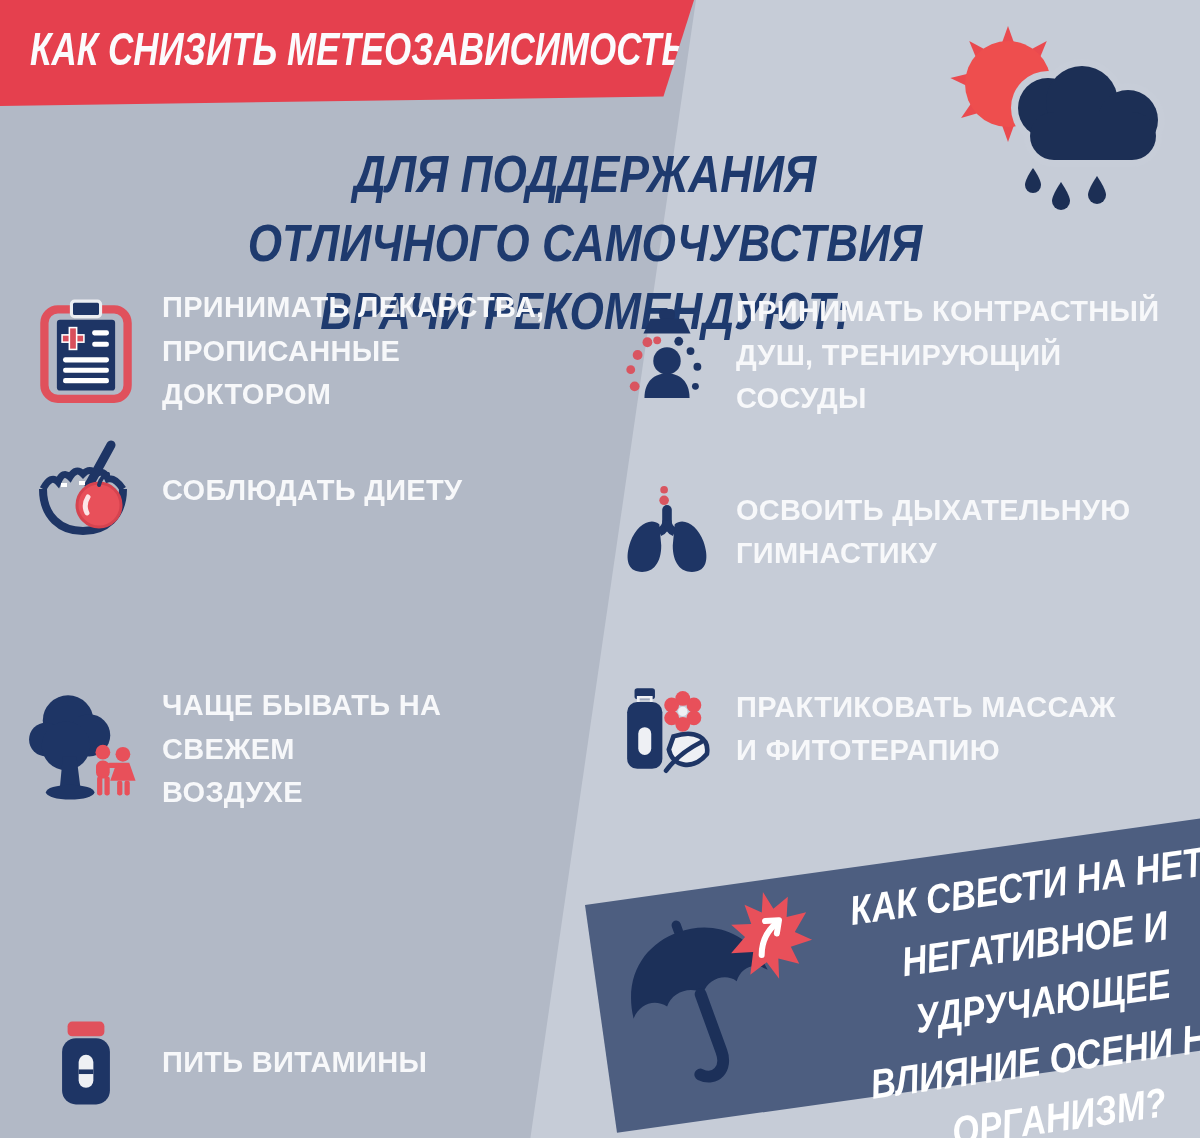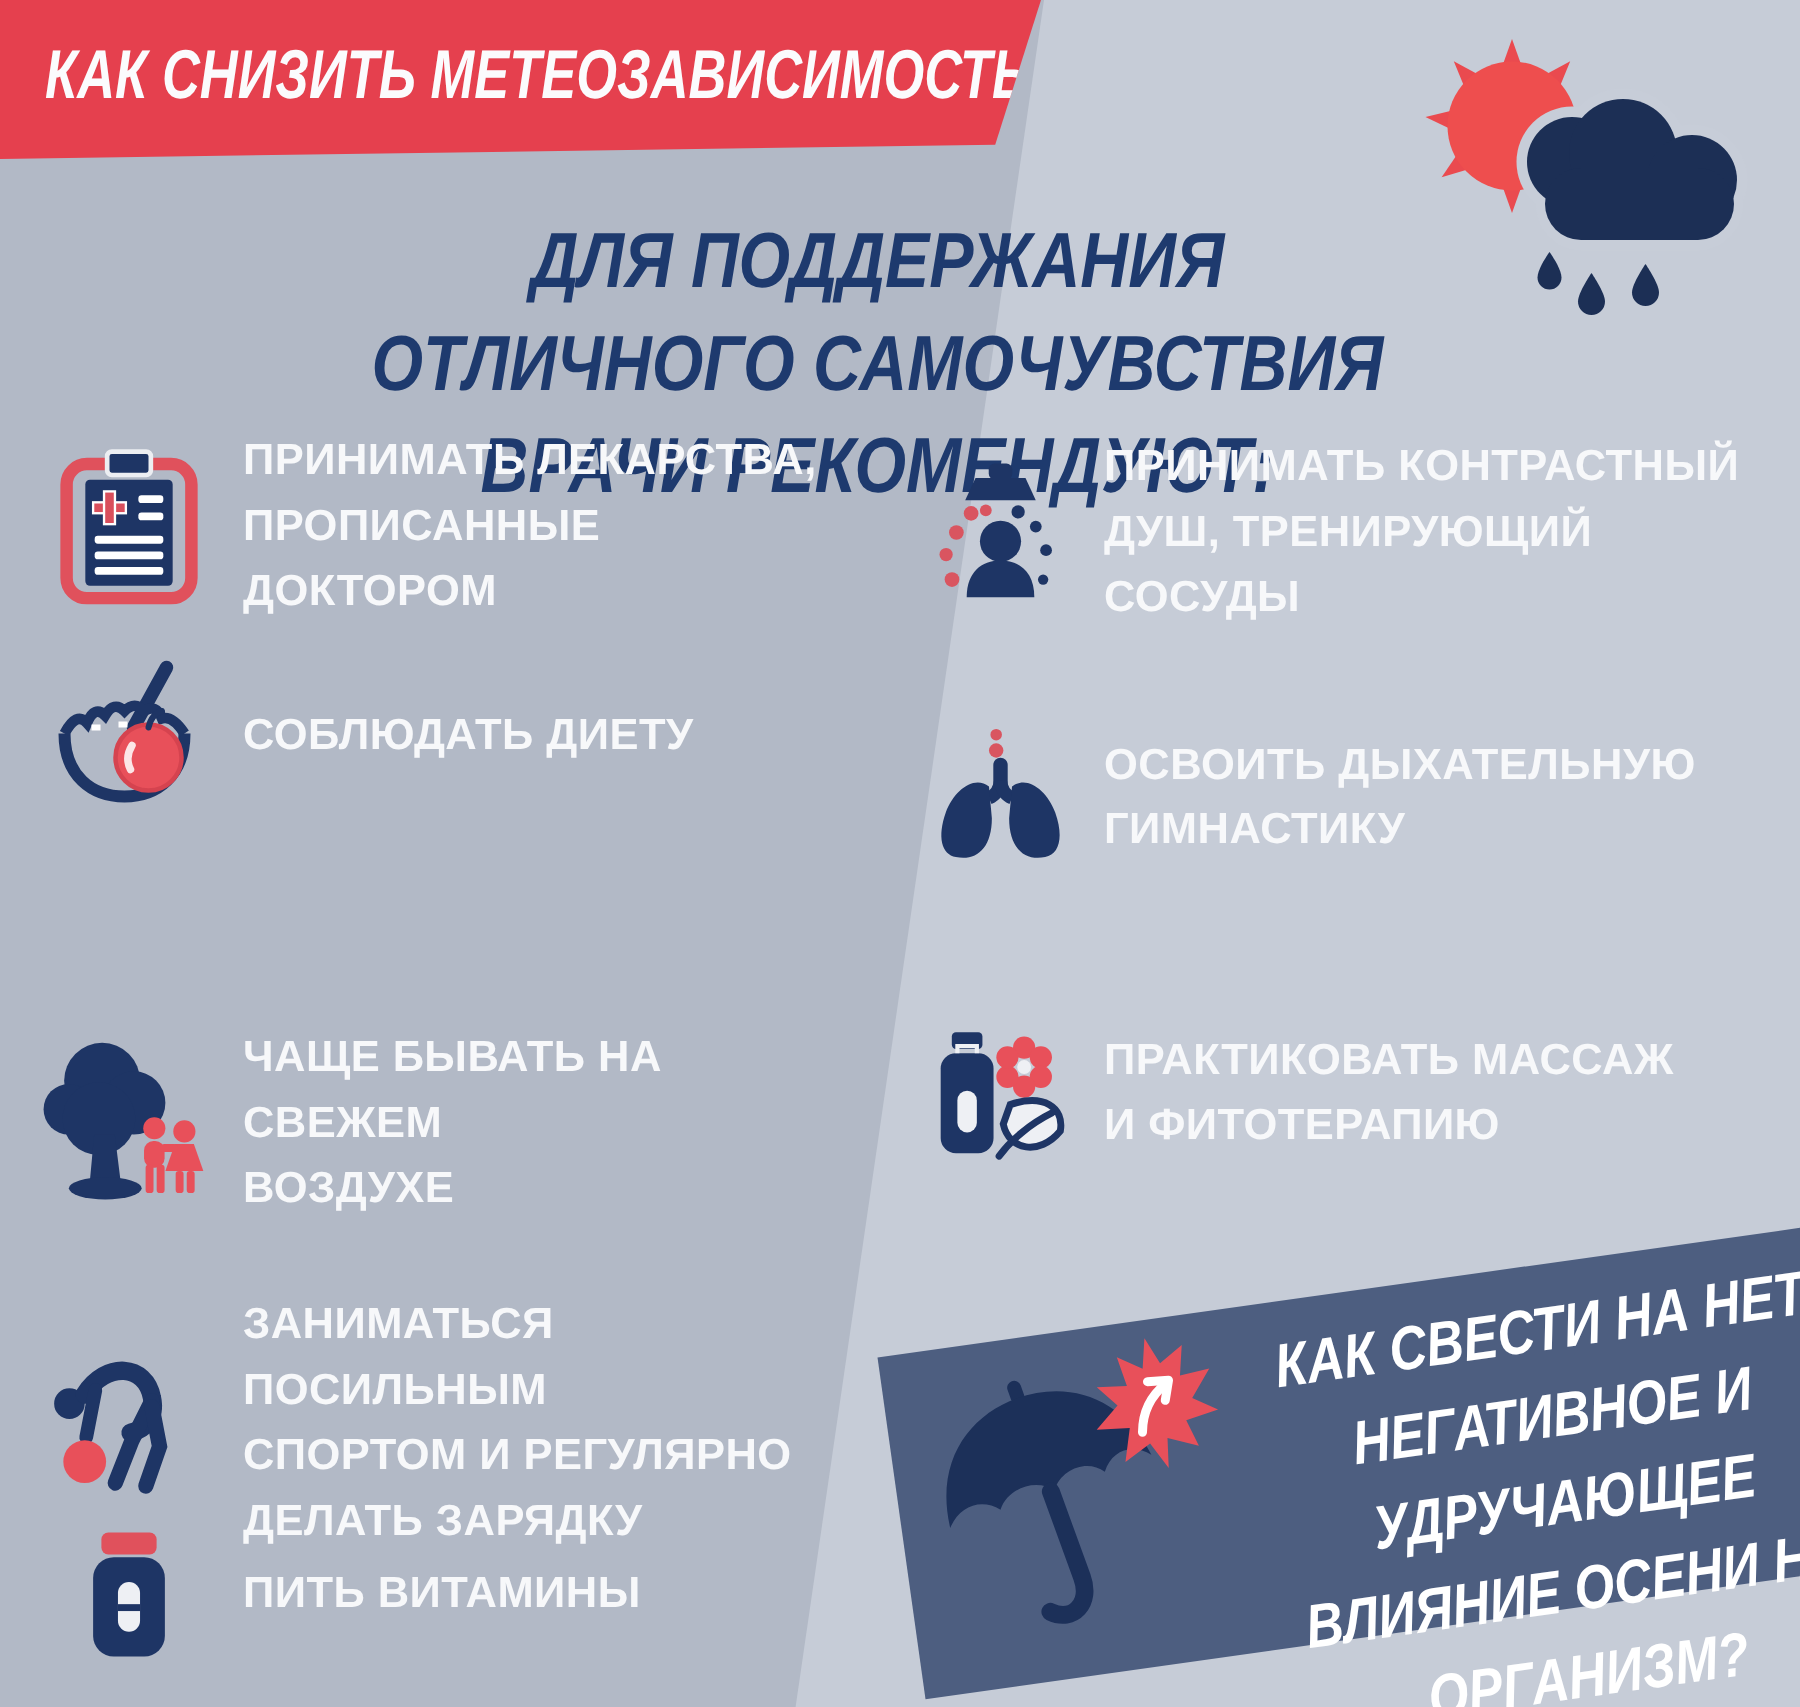--- a/index.html
+++ b/index.html
@@ -155,35 +155,20 @@
           <rect x="84.5" y="85" width="5" height="14" rx="2"></rect>
             <rect x="91.5" y="85" width="5" height="14" rx="2"></rect>
           <rect x="75" y="68" width="11" height="5" rx="2.5"></rect>
         </g>
       </svg>
     </span>
     <span class="txt">ЧАЩЕ БЫВАТЬ НА СВЕЖЕМ
 ВОЗДУХЕ</span>
   </div>
 
-  <div class="row left l5">
-    <span class="ic">
-      <svg width="112" height="116" viewBox="0 0 110 110">
-        <circle cx="16" cy="42" r="10" fill="#1e3565"></circle>
-        <path d="M26,36 C40,14 66,16 70,38 C73,52 65,59 56,61" fill="none" stroke="#1e3565" stroke-width="12" stroke-linecap="round"></path>
-        <path d="M33,33 L27,64" stroke="#1e3565" stroke-width="9" stroke-linecap="round"></path>
-        <circle cx="26" cy="80" r="14" fill="#e8505a"></circle>
-        <path d="M70,40 L57,66 L46,94" fill="none" stroke="#1e3565" stroke-width="10" stroke-linecap="round"></path>
-        <path d="M70,44 L75,70 L66,96" fill="none" stroke="#1e3565" stroke-width="10" stroke-linecap="round"></path>
-      </svg>
-    </span>
-    <span class="txt">ЗАНИМАТЬСЯ ПОСИЛЬНЫМ
-СПОРТОМ И РЕГУЛЯРНО
-ДЕЛАТЬ ЗАРЯДКУ</span>
-  </div>
 
   <div class="row left l6">
     <span class="ic">
       <svg width="66" height="92" viewBox="0 0 70 100">
         <rect x="15" y="5" width="40" height="16" rx="5" fill="#e0515c"></rect>
         <rect x="9" y="23" width="52" height="72" rx="15" fill="#1e3565"></rect>
         <rect x="27" y="41" width="16" height="36" rx="8" fill="#eef0f4"></rect>
         <rect x="27" y="57" width="16" height="5" fill="#1e3565"></rect>
       </svg>
     </span>

